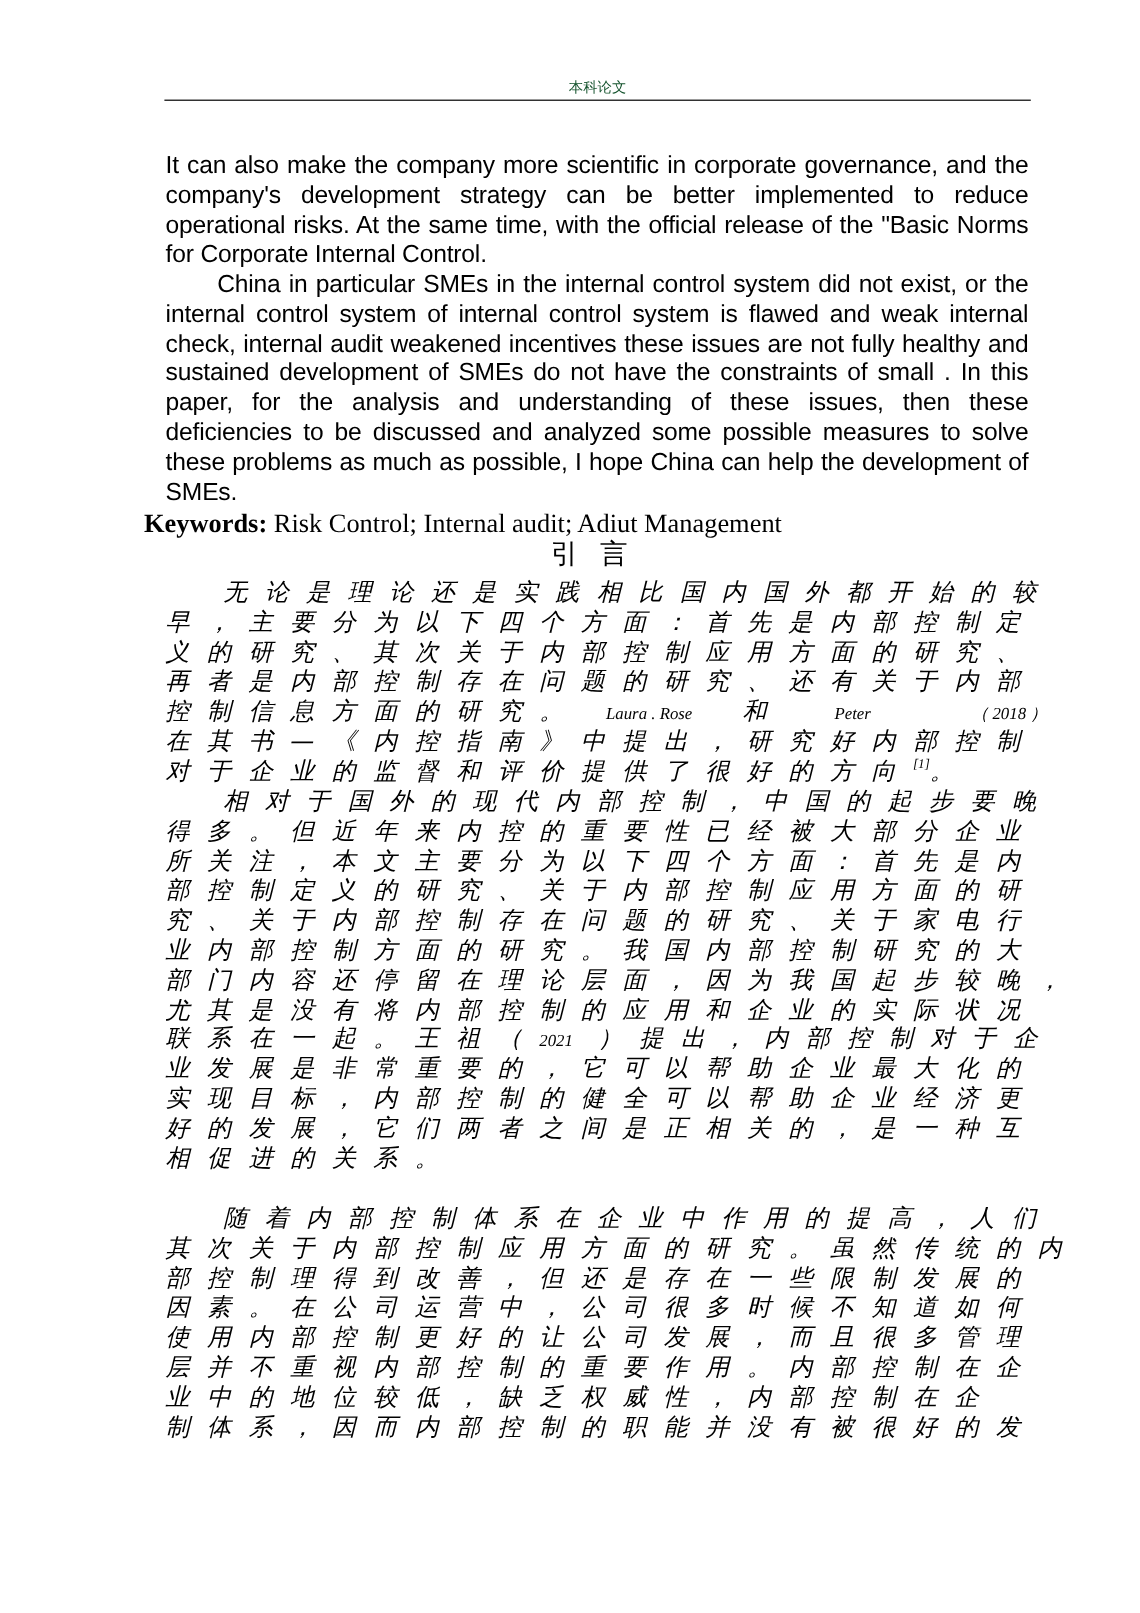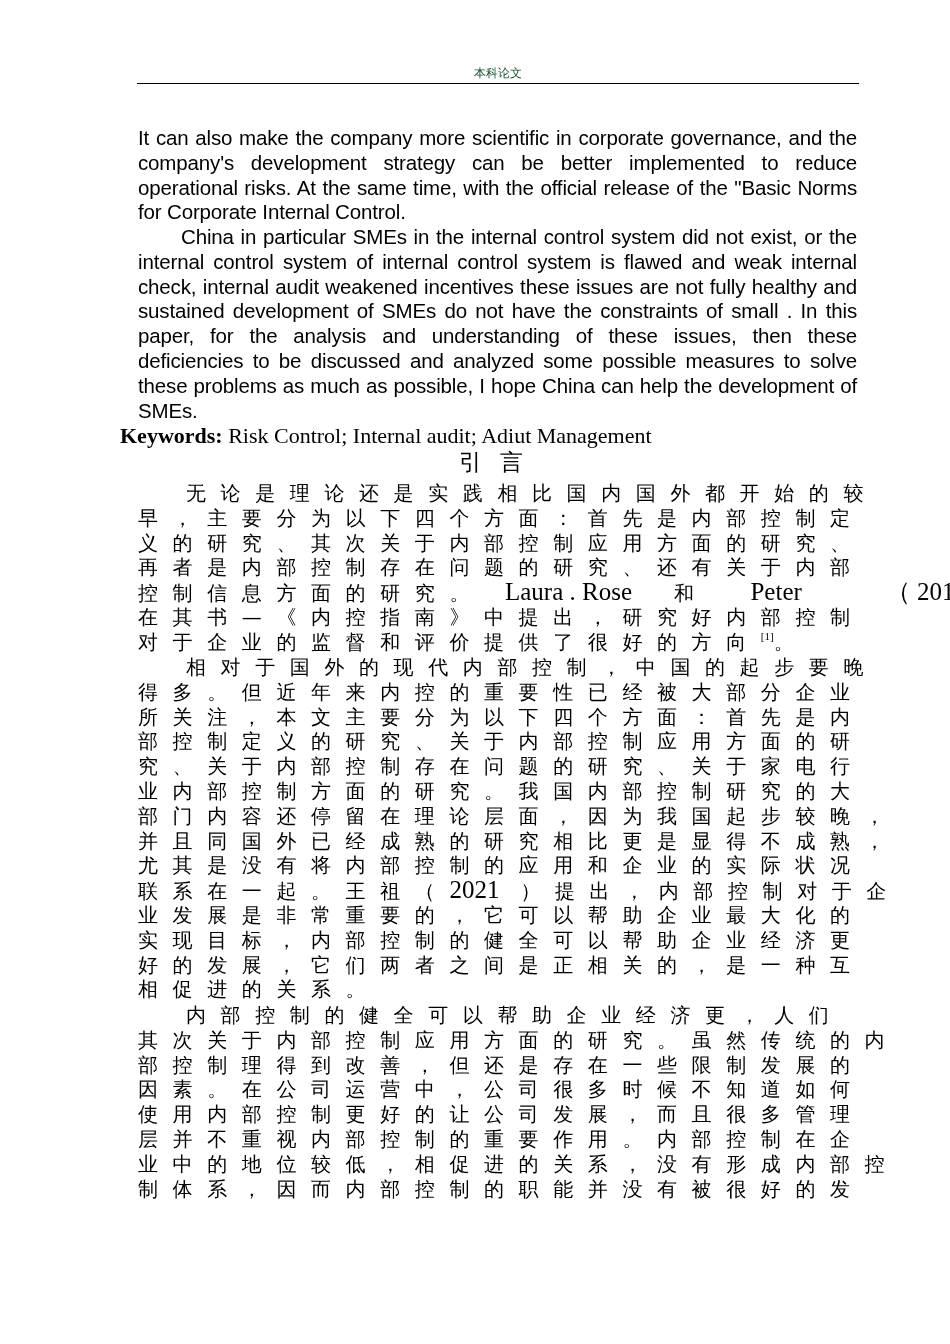--- a/index.html
+++ b/index.html
@@ -28,25 +28,25 @@
   }
   .keywords b { font-weight: bold; }
   .heading {
     position: absolute; left: 0; width: 1000px; top: 447px; text-align: center;
     font-family: "DejaVu Sans", sans-serif; font-size: 23px; line-height: 30px; letter-spacing: 18px;
   }
   .heading-inner { display: inline-block; padding-left: 0; }
   .cn {
     position: absolute; left: 138px; width: 740px;
     font-family: "DejaVu Sans", sans-serif; font-size: 20px; line-height: 24.8px;
-    letter-spacing: 14.6px; word-break: break-all;
+    letter-spacing: 14.6px; word-break: break-all; font-style: italic;
   }
   .cn .line { display: block; white-space: nowrap; height: 24.8px; }
   .cn .line.first { padding-left: 48px; }
-  .cn .latin { font-family: "Liberation Serif", serif; letter-spacing: 0; font-size: 25px; }
+  .cn .latin { font-family: "Liberation Serif", serif; letter-spacing: 0; font-size: 14px; }
   .cn sup { font-family: "Liberation Serif", serif; font-size: 11px; letter-spacing: 0; vertical-align: 9px; line-height: 0; }
   #intro-p1 { top: 481px; }
   #intro-p2 { top: 655px; }
   #intro-p3 { top: 1003px; }
 </style>
 </head>
 <body>
 
 <div class="page">
 
@@ -79,33 +79,32 @@
   </div>
 
   <div class="cn" id="intro-p2">
     <span class="line first">相对于国外的现代内部控制，中国的起步要晚</span>
     <span class="line">得多。但近年来内控的重要性已经被大部分企业</span>
     <span class="line">所关注，本文主要分为以下四个方面：首先是内</span>
     <span class="line">部控制定义的研究、关于内部控制应用方面的研</span>
     <span class="line">究、关于内部控制存在问题的研究、关于家电行</span>
     <span class="line">业内部控制方面的研究。我国内部控制研究的大</span>
     <span class="line">部门内容还停留在理论层面，因为我国起步较晚，</span>
-    <span class="line">并且同国外已经成熟的研究相比更是显得不成熟，</span>
     <span class="line">尤其是没有将内部控制的应用和企业的实际状况</span>
     <span class="line"><span>联系在一起。王祖（</span><span class="latin">2021</span>&nbsp;<span>）提出，内部控制对于企</span></span>
     <span class="line">业发展是非常重要的，它可以帮助企业最大化的</span>
     <span class="line">实现目标，内部控制的健全可以帮助企业经济更</span>
     <span class="line">好的发展，它们两者之间是正相关的，是一种互</span>
     <span class="line">相促进的关系。</span>
   </div>
 
   <div class="cn" id="intro-p3">
-    <span class="line first">内部控制的健全可以帮助企业经济更，人们</span>
+    <span class="line first">随着内部控制体系在企业中作用的提高，人们</span>
     <span class="line">其次关于内部控制应用方面的研究。虽然传统的内</span>
     <span class="line">部控制理得到改善，但还是存在一些限制发展的</span>
     <span class="line">因素。在公司运营中，公司很多时候不知道如何</span>
     <span class="line">使用内部控制更好的让公司发展，而且很多管理</span>
     <span class="line">层并不重视内部控制的重要作用。内部控制在企</span>
-    <span class="line">业中的地位较低，相促进的关系，没有形成内部控</span>
+    <span class="line">业中的地位较低，缺乏权威性，内部控制在企</span>
     <span class="line">制体系，因而内部控制的职能并没有被很好的发</span>
   </div>
 
 </div>
 
 </body></html>

